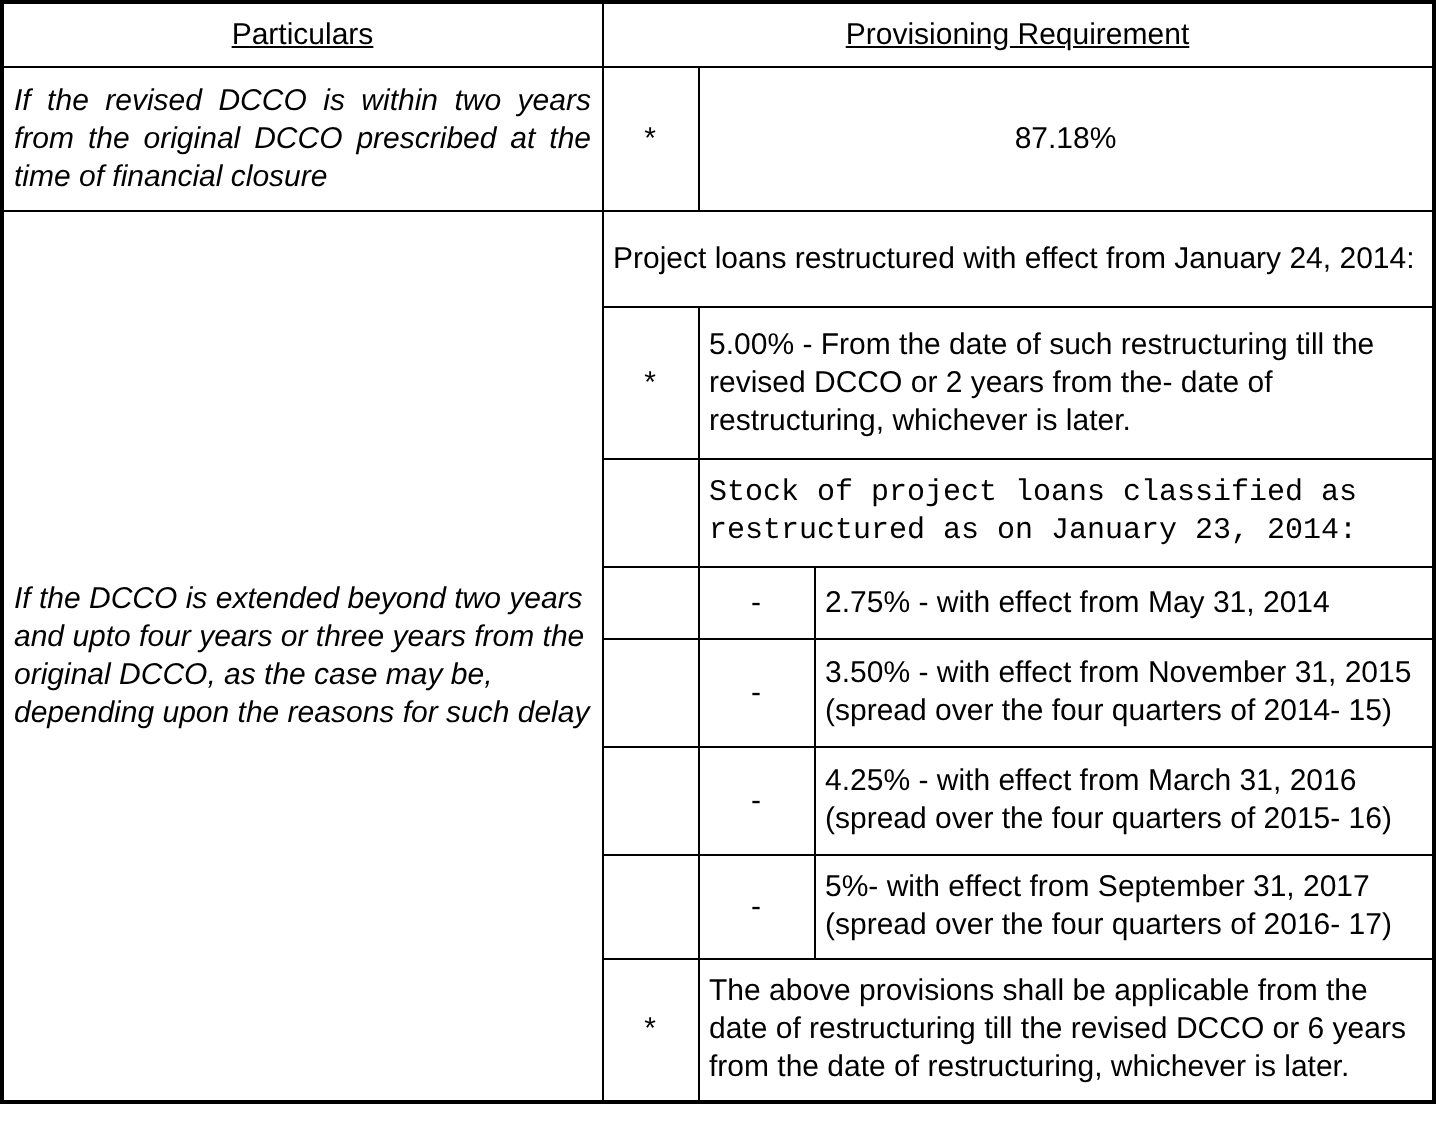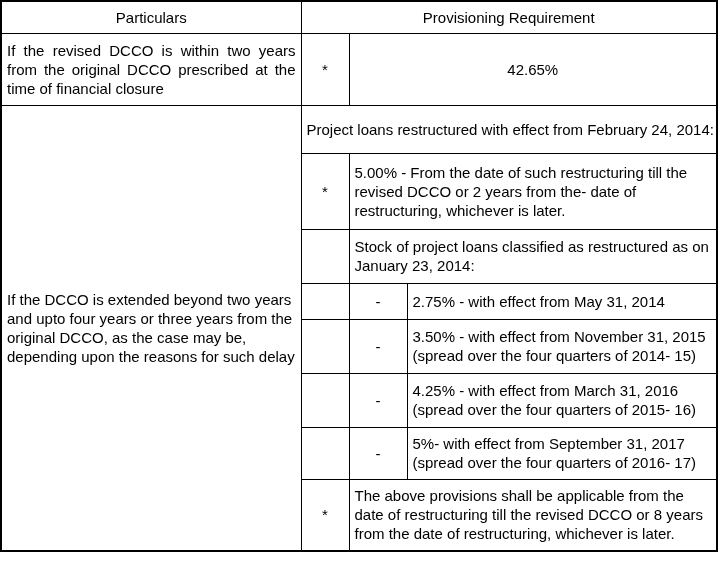--- a/index.html
+++ b/index.html
@@ -29,28 +29,28 @@
     overflow: hidden;
     word-wrap: normal;
   }
   col.c1 { width: 300px; }
   col.c2 { width: 48px; }
   col.c3 { width: 58px; }
   
 
   td.center { text-align: center; }
   td.justify { text-align: justify; }
-  td.particulars-pad { padding: 2px 6px 2px 5px; }
+  td.particulars-pad { padding: 2px 6px 2px 5px; font-style: italic; }
   td.intro-cell { white-space: nowrap; padding: 2px 2px; }
 
-  tr.h-header { height: 32px; }
+  tr.h-header { height: 32px; text-decoration: underline; }
   tr.h-r1 { height: 72px; }
   tr.h-a { height: 48px; }
   tr.h-b { height: 76px; }
-  tr.h-c { height: 54px; }
+  tr.h-c { height: 54px; font-family: Liberation Mono, monospace; }
   tr.h-d { height: 36px; }
   tr.h-e { height: 54px; }
   tr.h-f { height: 54px; }
   tr.h-g { height: 52px; }
   tr.h-h { height: 72px; }
 </style>
 </head>
 <body>
 
 <table class="prov-table">
@@ -63,26 +63,26 @@
 
   <tbody>
       <tr class="h-header">
     <td class="center">Particulars</td>
     <td class="center" colspan="3">Provisioning Requirement</td>
   </tr>
 
   <tr class="h-r1">
     <td class="justify particulars-pad">If the revised DCCO is within two years from the original DCCO prescribed at the time of financial closure</td>
     <td class="center">*</td>
-    <td class="center" colspan="2">42.65%</td>
+    <td class="center" colspan="2">87.18%</td>
   </tr>
 
   <tr class="h-a">
     <td rowspan="8" class="particulars-pad">If the DCCO is extended beyond two years and upto four years or three years from the original DCCO, as the case may be, depending upon the reasons for such delay</td>
-    <td colspan="3" class="intro-cell">Project loans restructured with effect from February 24, 2014:</td>
+    <td colspan="3" class="intro-cell">Project loans restructured with effect from January 24, 2014:</td>
   </tr>
 
   <tr class="h-b">
     <td class="center">*</td>
     <td colspan="2">5.00% - From the date of such restructuring till the revised DCCO or 2 years from the- date of restructuring, whichever is later.</td>
   </tr>
 
   <tr class="h-c">
     <td></td>
     <td colspan="2">Stock of project loans classified as restructured as on January 23, 2014:</td>
@@ -107,16 +107,16 @@
   </tr>
 
   <tr class="h-g">
     <td></td>
     <td class="center">-</td>
     <td>5%- with effect from September 31, 2017 (spread over the four quarters of 2016- 17)</td>
   </tr>
 
   <tr class="h-h">
     <td class="center">*</td>
-    <td colspan="2">The above provisions shall be applicable from the date of restructuring till the revised DCCO or 8 years from the date of restructuring, whichever is later.</td>
+    <td colspan="2">The above provisions shall be applicable from the date of restructuring till the revised DCCO or 6 years from the date of restructuring, whichever is later.</td>
   </tr>
 </tbody>
   </table>
 
 </body></html>

